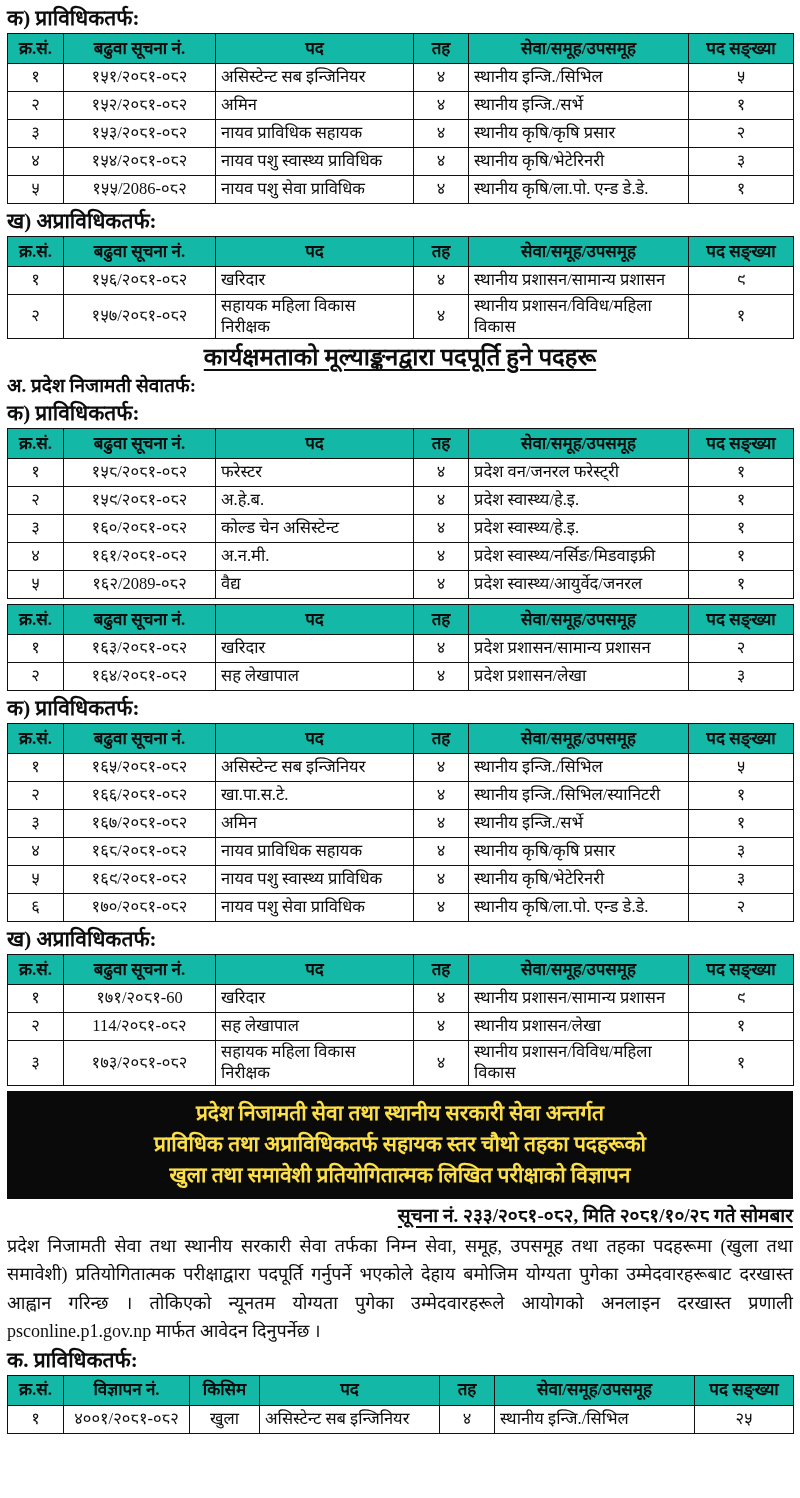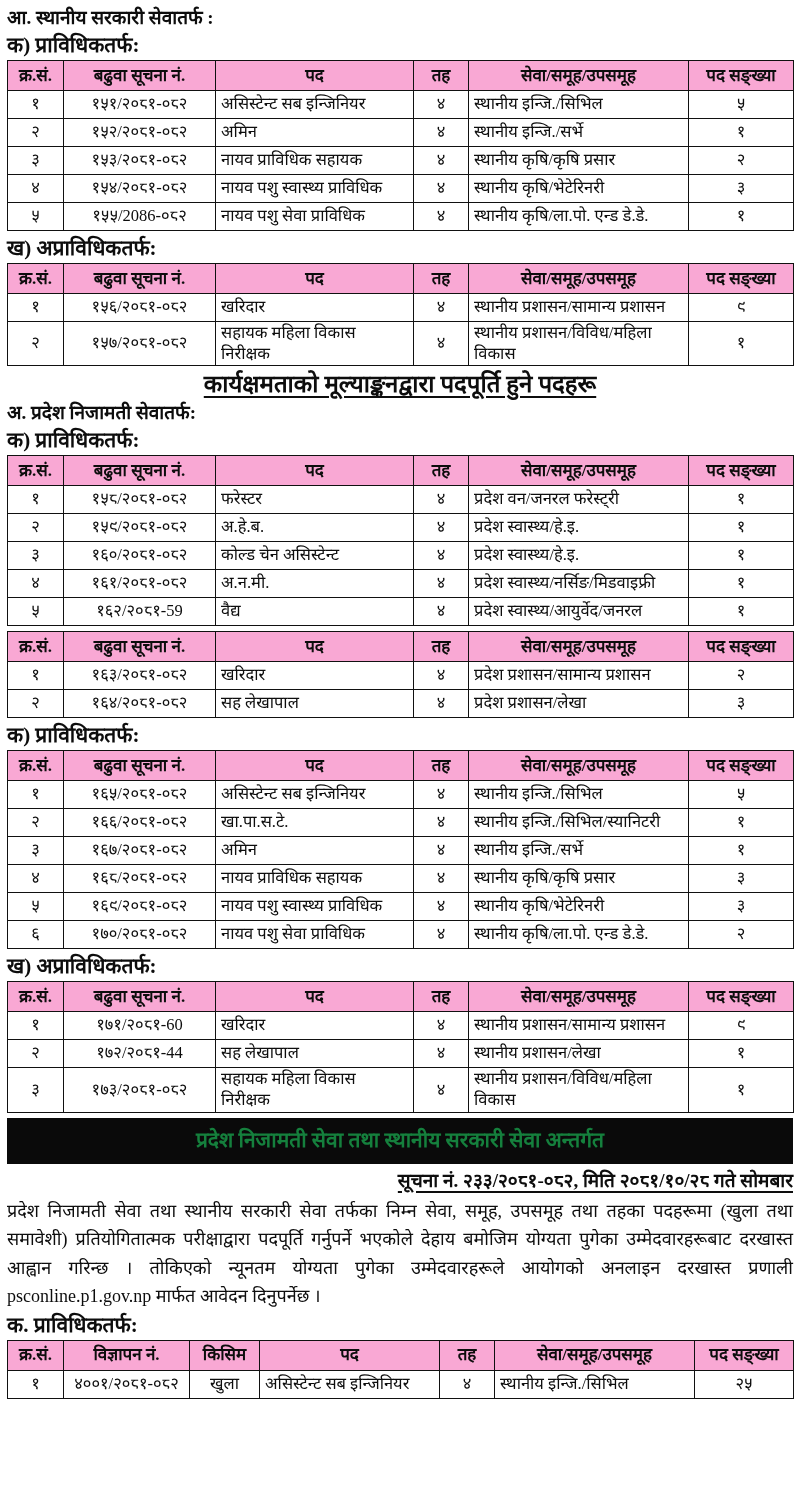--- a/index.html
+++ b/index.html
@@ -44,21 +44,21 @@
   table{
     border-collapse:collapse;
     width:786px;
     table-layout:fixed;
     margin:2px 0 5px 0;
   }
   table,th,td{
     border:1.6px solid #111111;
   }
   th{
-    background:#f9a8d4;
+    background:#14b8a6;
     font-size:17px;
     font-weight:bold;
     height:27px;
     padding:1px 3px;
     text-align:center;
     line-height:1.25;
   }
   td{
     font-size:16.5px;
     height:25px;
@@ -114,21 +114,20 @@
     line-height:28.5px;
     text-align:justify;
     margin:2px 0 2px 0;
   }
 </style>
 </head>
 <body>
 
 <div class="page">
 
-  <div class="h-sec">आ. स्थानीय सरकारी सेवातर्फ :</div>
   <div class="h-sub">क) प्राविधिकतर्फ:</div>
 
   <table class="t6">
     <colgroup>
         <col>
         <col>
         <col>
         <col>
         <col>
         <col>
@@ -280,21 +279,21 @@
         <tr>
           <td>४</td>
           <td>१६१/२०८१-०८२</td>
           <td>अ.न.मी.</td>
           <td>४</td>
           <td>प्रदेश स्वास्थ्य/नर्सिङ/मिडवाइफ्री</td>
           <td>१</td>
         </tr>
         <tr>
           <td>५</td>
-          <td>१६२/२०८१-59</td>
+          <td>१६२/2089-०८२</td>
           <td>वैद्य</td>
           <td>४</td>
           <td>प्रदेश स्वास्थ्य/आयुर्वेद/जनरल</td>
           <td>१</td>
         </tr>
       </tbody>
   </table>
 
 
   <table class="t6">
@@ -434,39 +433,41 @@
         <tr>
           <td>१</td>
           <td>१७१/२०८१-60</td>
           <td>खरिदार</td>
           <td>४</td>
           <td>स्थानीय प्रशासन/सामान्य प्रशासन</td>
           <td>९</td>
         </tr>
         <tr>
           <td>२</td>
-          <td>१७२/२०८१-44</td>
+          <td>114/२०८१-०८२</td>
           <td>सह लेखापाल</td>
           <td>४</td>
           <td>स्थानीय प्रशासन/लेखा</td>
           <td>१</td>
         </tr>
         <tr>
           <td>३</td>
           <td>१७३/२०८१-०८२</td>
           <td>सहायक महिला विकास निरीक्षक</td>
           <td>४</td>
           <td>स्थानीय प्रशासन/विविध/महिला विकास</td>
           <td>१</td>
         </tr>
       </tbody>
   </table>
 
-  <div class="banner" style="background: rgb(10, 10, 10); color: #15803d;">
+  <div class="banner" style="background: rgb(10, 10, 10); color: #fde047;">
     <div>प्रदेश निजामती सेवा तथा स्थानीय सरकारी सेवा अन्तर्गत</div>
+    <div>प्राविधिक तथा अप्राविधिकतर्फ सहायक स्तर चौथो तहका पदहरूको</div>
+    <div>खुला तथा समावेशी प्रतियोगितात्मक लिखित परीक्षाको विज्ञापन</div>
   </div>
 
   <div class="notice"><span>सूचना नं. २३३/२०८१-०८२, मिति २०८१/१०/२८ गते सोमबार</span></div>
 
   <p class="intro">प्रदेश निजामती सेवा तथा स्थानीय सरकारी सेवा तर्फका निम्न सेवा, समूह, उपसमूह तथा तहका पदहरूमा (खुला तथा समावेशी) प्रतियोगितात्मक परीक्षाद्वारा पदपूर्ति गर्नुपर्ने भएकोले देहाय बमोजिम योग्यता पुगेका उम्मेदवारहरूबाट दरखास्त आह्वान गरिन्छ । तोकिएको न्यूनतम योग्यता पुगेका उम्मेदवारहरूले आयोगको अनलाइन दरखास्त प्रणाली psconline.p1.gov.np मार्फत आवेदन दिनुपर्नेछ ।</p>
 
   <div class="h-sub">क. प्राविधिकतर्फ:</div>
 
   <table class="t7">
     <colgroup>

